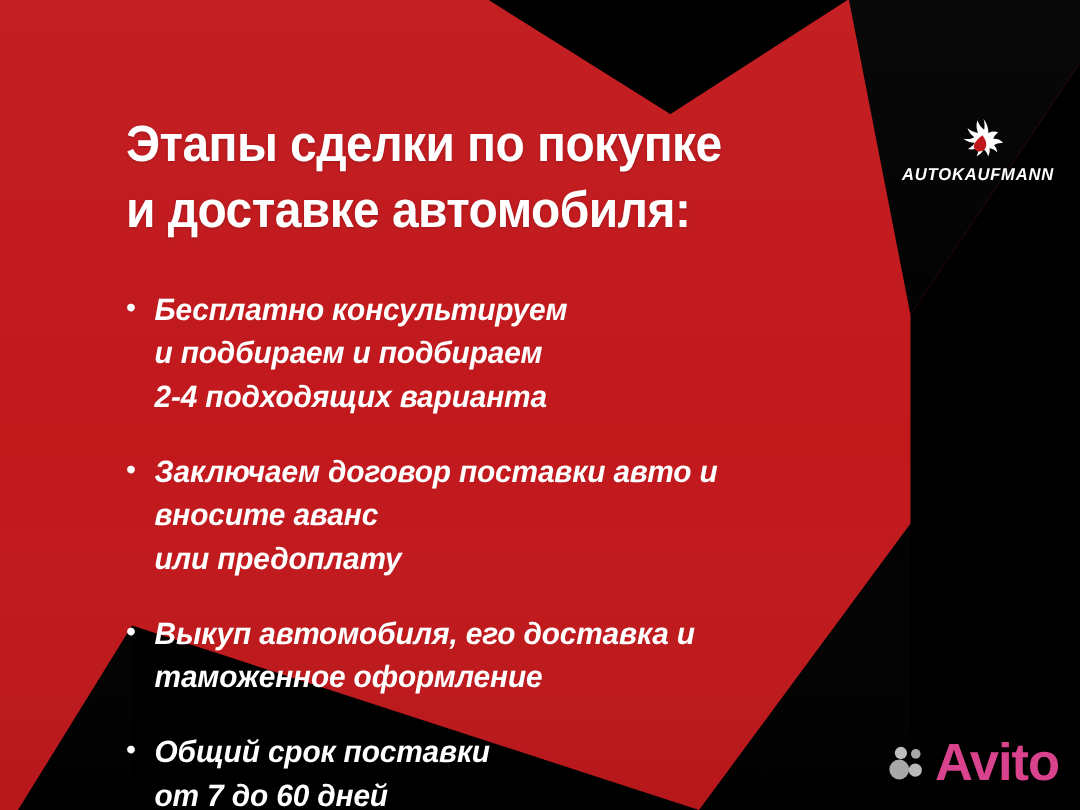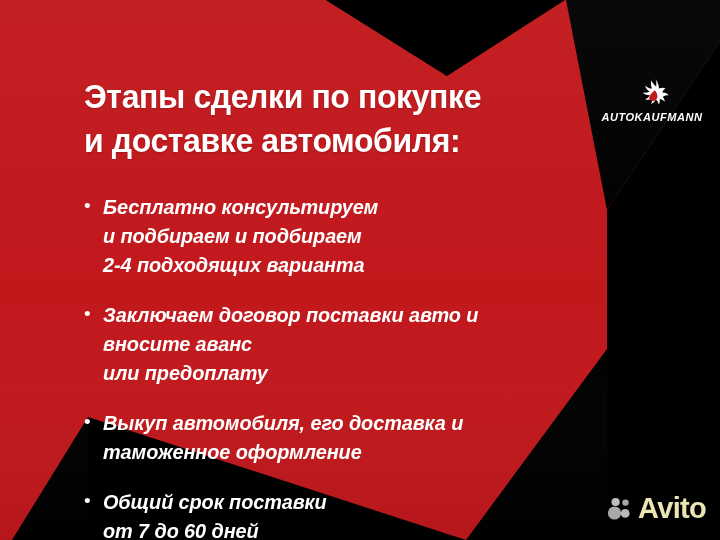--- a/index.html
+++ b/index.html
@@ -105,22 +105,22 @@
   #avito {
     right: 14px;
     bottom: 18px;
     display: flex;
     align-items: center;
     gap: 6px;
     opacity: 0.92;
   }
   #avito-mark { width: 25px; height: 24px; display: block; }
   #avito-word {
-    color: #fef9c3;
-    font-size: 29px;
+    color: #ec4899;
+    font-size: 35px;
     font-weight: bold;
     letter-spacing: -0.7px;
     line-height: 27px;
   }
 </style>
 </head>
 <body>
 
 <div id="poster">
 

